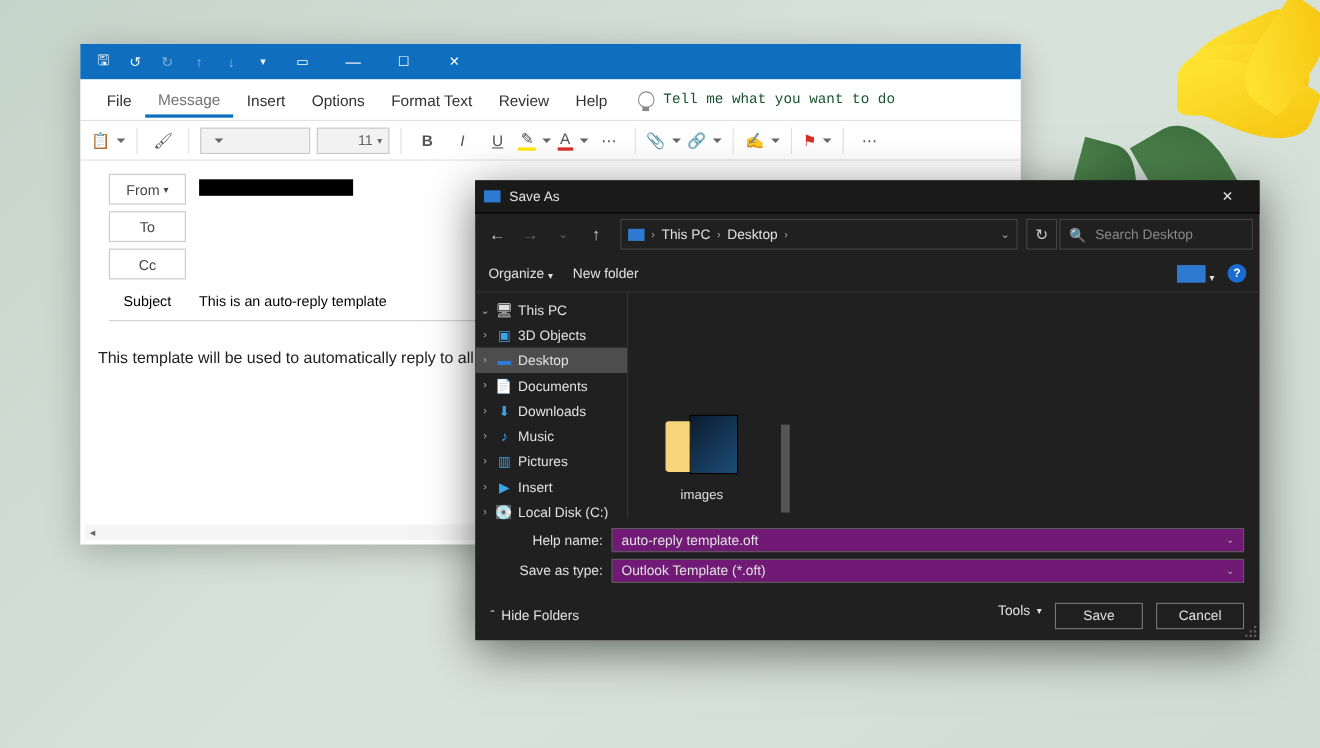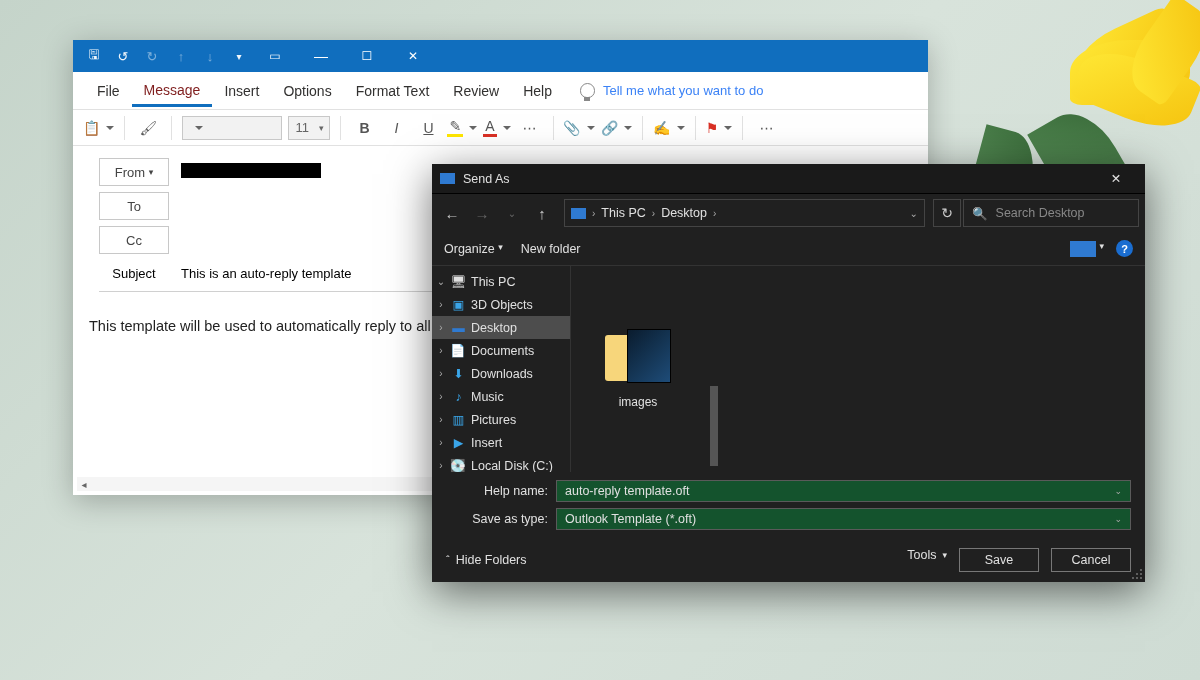--- a/index.html
+++ b/index.html
@@ -27,32 +27,32 @@
   .qa-icons { display:flex; gap:3px; padding-left:4px; }
   .qa-btn { width:26px; height:24px; display:flex; align-items:center; justify-content:center;
             font-size:13px; color:#fff; opacity:.95; cursor:pointer;}
   .qa-btn.dis { opacity:.45; }
   .title-center { flex:1; text-align:center; font-size:12.5px; }
   .win-ctrls { display:flex; }
   .win-btn { width:46px; height:32px; display:flex; align-items:center; justify-content:center; color:#fff; font-size:12px; cursor:pointer;}
   .win-btn.minmax { font-size:14px }
   .tabstrip { display:flex; align-items:center; gap:0; border-bottom:1px solid #e1e1e1; height:38px; padding:0 12px;}
   .tab { padding:8px 12px 7px; font-size:14px; color:#323130; cursor:pointer; }
-  .tab.active { border-bottom:3px solid #106ebe; color:#7f1d1d; font-weight:500; padding-bottom:6px;}
-  .tell { display:flex; align-items:center; gap:8px; margin-left:16px; color:#3b82f6; }
+  .tab.active { border-bottom:3px solid #106ebe; color:#737373; font-weight:500; padding-bottom:6px;}
+  .tell { display:flex; align-items:center; gap:8px; margin-left:16px; color:#14532d;font-family:Liberation Mono, monospace; }
   .lightbulb { width:15px; height:15px; border:1.3px solid #888; border-radius:50% 50% 46% 46%; position:relative;}
   .lightbulb::after{content:"";position:absolute;bottom:-4px;left:3px;width:6px;height:4px;background:#888;}
   .ribbon {
     height:36px; border-bottom:1px solid #e1e1e1; display:flex; align-items:center;
     padding:0 10px; gap:6px;
   }
   .rib-btn { min-width:26px; height:26px; display:flex; align-items:center; justify-content:center;
              color:#555; font-size:14px; cursor:pointer; position:relative;}
   .rib-sel { border:1px solid #c8c8c8; background:#f2f2f2; height:24px; display:flex; align-items:center; padding:0 6px; color:#666; font-size:13px; cursor:pointer;}
-  .rib-sel.font{width:100px;} .rib-sel.size{width:42px; justify-content:space-between; gap:4px;}
+  .rib-sel.font{width:100px;} .rib-sel.size{width:66px; justify-content:flex-end; gap:4px;}
   .dd-car::after{content:"";display:inline-block;margin-left:6px;border:4px solid transparent;border-top-color:#666;transform:translateY(2px);}
   .sep { width:1px; background:#e1e1e1; height:24px; margin:0 4px; }
 
   .compose { display:flex; padding:12px 12px 0; }
   .send-box { width:60px; height:58px; border:1px solid #c8c8c8;
                display:flex; flex-direction:column; align-items:center; justify-content:center;
                gap:4px; font-size:13px; cursor:pointer;}
   .send-icon { width:20px; height:14px; }
   .fields { margin-left:14px; flex:1; }
   .field-row { display:flex; align-items:center; margin-bottom:6px; }
@@ -79,46 +79,46 @@
   .sa-close { margin-left:auto; width:42px; height:30px; display:flex; align-items:center; justify-content:center; cursor:pointer;}
   .sa-nav { height:38px; display:flex; align-items:center; padding:0 6px; gap:2px; }
   .nav-btn { width:28px; height:28px; display:flex; align-items:center; justify-content:center; color:#c9c9c9; font-size:15px; cursor:pointer;}
   .nav-btn.dis{opacity:.4}
   .pathbox { flex:1; height:28px; border:1px solid #444; margin:0 6px; display:flex; align-items:center; padding:0 6px; gap:6px; font-size:12.5px;}
   .path-icon{width:15px;height:11px;background:#2f7ad1;}
   .crumb-arr{color:#aaa;font-size:10px;}
   .refresh{width:28px;height:28px;display:flex;align-items:center;justify-content:center;border:1px solid #444;color:#ccc;cursor:pointer;font-size:14px;}
   .searchbox{width:176px;height:28px;border:1px solid #444;display:flex;align-items:center;padding:0 8px;color:#888;gap:8px;font-size:12.5px;}
   .sa-toolbar{height:34px;display:flex;align-items:center;padding:0 12px;gap:18px;border-bottom:1px solid #333;}
-  .sa-toolbar .t-btn{font-size:12.5px;display:flex;align-items:flex-start;cursor:pointer;}
+  .sa-toolbar .t-btn{font-size:12.5px;display:flex;align-items:flex-end;cursor:pointer;}
   .sa-toolbar .right{margin-left:auto;display:flex;gap:12px;align-items:center;}
   .viewmode{width:26px;height:16px;background:#2f7ad1;}
   .help-circ{width:17px;height:17px;border-radius:50%;background:#1a6dd0;color:#fff;display:flex;align-items:center;justify-content:center;font-size:11px;font-weight:bold;}
 
   .sa-body{flex:1;display:flex; min-height:0;}
   .tree{width:139px;border-right:1px solid #333;overflow:hidden;font-size:12.5px;padding:4px 0;}
   .tree-row{display:flex;align-items:center;height:23px;padding-left:4px;gap:5px;cursor:pointer;}
   .tree-row.sel{background:#4d4d4d;}
   .tree-row .chev{width:10px;font-size:10px;color:#aaa;display:flex;justify-content:center;}
   .tree-row .ico{width:15px;height:12px;display:flex;align-items:center;justify-content:center;}
-  .folder-view{flex:1;position:relative;display:flex;gap:28px;padding:14px 20px;align-items:center;}
+  .folder-view{flex:1;position:relative;display:flex;gap:28px;padding:14px 20px;align-items:flex-end;}
   .fitem{width:94px;display:flex;flex-direction:column;align-items:center;gap:8px;cursor:pointer;text-align:center;font-size:12px;line-height:1.25;}
   .fthumb{width:66px;height:58px;position:relative;}
   .folder-back{position:absolute;left:0;top:6px;width:56px;height:46px;background:#f7d67b;border-radius:3px;}
   .folder-front{position:absolute;left:8px;top:12px;width:56px;height:46px;background:#f9e6a8;border-radius:3px;box-shadow:-1px -1px 2px rgba(0,0,0,.2) inset;}
   .thumb-dark{position:absolute;right:0;top:0;width:44px;height:54px;background:linear-gradient(135deg,#0a1c2e,#1e4c78);border:1px solid #000;}
   .file-ico{position:absolute;left:8px;top:2px;width:46px;height:56px;background:#fff;box-shadow:0 0 0 1px #ccc inset;}
   .gear{position:absolute;left:18px;top:16px;width:28px;height:28px;border:3px dotted #c7c7c7;border-radius:50%;}
 
   .mini-scroll{position:absolute;left:139px;top:120px;width:8px;height:80px;background:#555;}
 
   .sa-fields{padding:8px 14px 0;}
   .sa-frow{display:flex;align-items:center;margin-bottom:6px;}
   .sa-flabel{width:110px;text-align:right;padding-right:8px;font-size:12.5px;}
-  .sa-finput{flex:1;height:22px;border:1px solid #5a5a5a;background:#14532d;color:#e0e0e0;
+  .sa-finput{flex:1;height:22px;border:1px solid #5a5a5a;background:#701a75;color:#e0e0e0;
              padding:0 8px;font-size:12.5px;display:flex;align-items:center;justify-content:space-between;}
   .sa-finput .dd{font-size:9px;color:#aaa;}
 
   .sa-bottom{display:flex;align-items:center;padding:12px 14px 10px;}
   .hide-f{display:flex;align-items:center;gap:6px;font-size:12.5px;cursor:pointer;}
   .sa-actions{margin-left:auto;display:flex;gap:12px;align-items:flex-start;}
   .tool-dd{font-size:12.5px;display:flex;align-items:center;gap:6px;cursor:pointer;}
   .sa-btn{width:80px;height:24px;border:1px solid #777;display:flex;align-items:center;justify-content:center;font-size:12.5px;cursor:pointer;}
   .grip{position:absolute;right:3px;bottom:3px;width:11px;height:11px;opacity:.6;}
   .grip span{position:absolute;width:2px;height:2px;background:#888;}
@@ -235,21 +235,21 @@
   <div class="scrollbar-bottom">
     <div class="sb-arrow">◂</div>
     <div style="flex:1"></div>
     <div class="sb-arrow">▸</div>
   </div>
 </div>
 
 <div class="saveas">
   <div class="sa-title">
     <span class="icon"></span>
-    <span>Send As</span>
+    <span>Save As</span>
     <div class="sa-close">✕</div>
   </div>
 
   <div class="sa-nav">
     <div class="nav-btn">←</div>
     <div class="nav-btn dis">→</div>
     <div class="nav-btn dis" style="font-size:10px">⌄</div>
     <div class="nav-btn">↑</div>
     <div class="pathbox">
       <span class="path-icon"></span>

